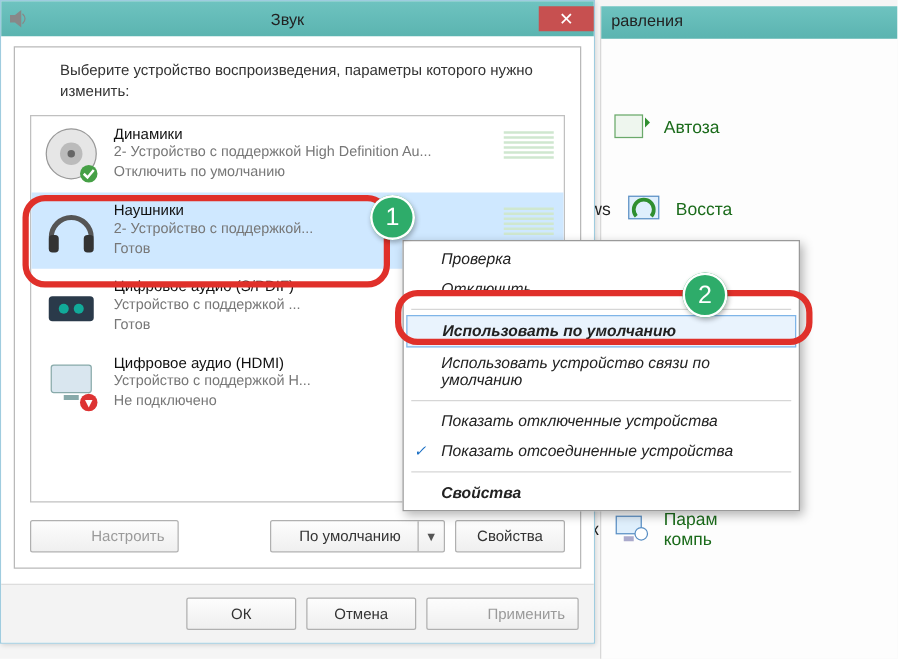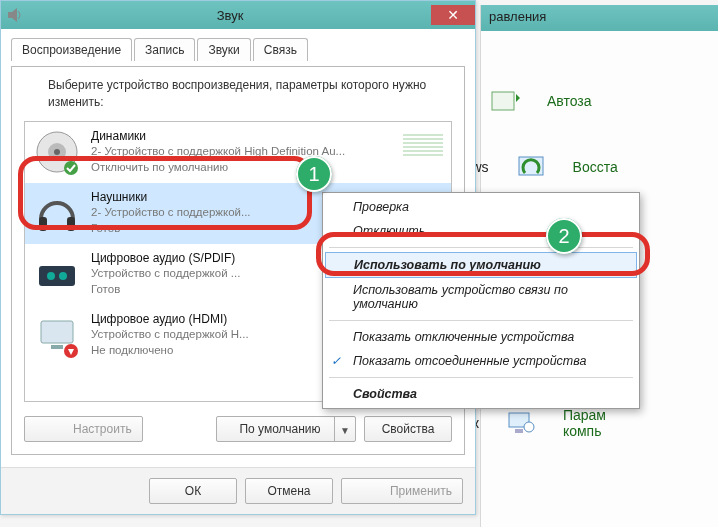--- a/index.html
+++ b/index.html
@@ -146,21 +146,21 @@
   .bgwin {
     position: absolute;
     left: 480px; top: 5px;
     width: 238px; height: 527px;
     background: #fdfdfd;
     border-left: 1px solid #d8d8d8;
   }
   .bgtitle { height: 26px; background: linear-gradient(#6ec3c0,#5bb4b0); color:#222; padding:4px 8px; font-size:13px;}
   .bgbody { padding: 20px 8px; }
   .bgrow {
-    display: flex; align-items: center; gap: 26px;
+    display: flex; align-items: center; gap: 10px;
     margin: 34px 0;
     color: #1b6b1b; font-size: 14px;
   }
   .bgrow .ic { width: 32px; height: 32px; flex-shrink:0;}
 
   
   .hl-red {
     position: absolute;
     border: 5px solid #e0302a;
     border-radius: 18px;
@@ -235,26 +235,20 @@
         <polygon points="5,5 10,1 10,15 5,11" fill="#888"></polygon>
         <path d="M11 4 Q15 8 11 12" fill="none" stroke="#888"></path>
       </svg>
     <span class="title">Звук</span>
     <div class="close">
         <span>✕</span>
       </div>
   </div>
 
   <div class="body">
-    <div class="tabs">
-      <div class="tab active">Воспроизведение</div>
-      <div class="tab">Запись</div>
-      <div class="tab">Звуки</div>
-      <div class="tab">Связь</div>
-    </div>
 
     <div class="tabpane">
       <div class="instruction">Выберите устройство воспроизведения, параметры которого нужно изменить:</div>
 
       <div class="device-list">
 
         <div class="device">
           <div class="dev-icon">
             <svg viewBox="0 0 48 48">
                 <circle cx="24" cy="24" r="20" fill="#e6e6e6" stroke="#999"></circle>

